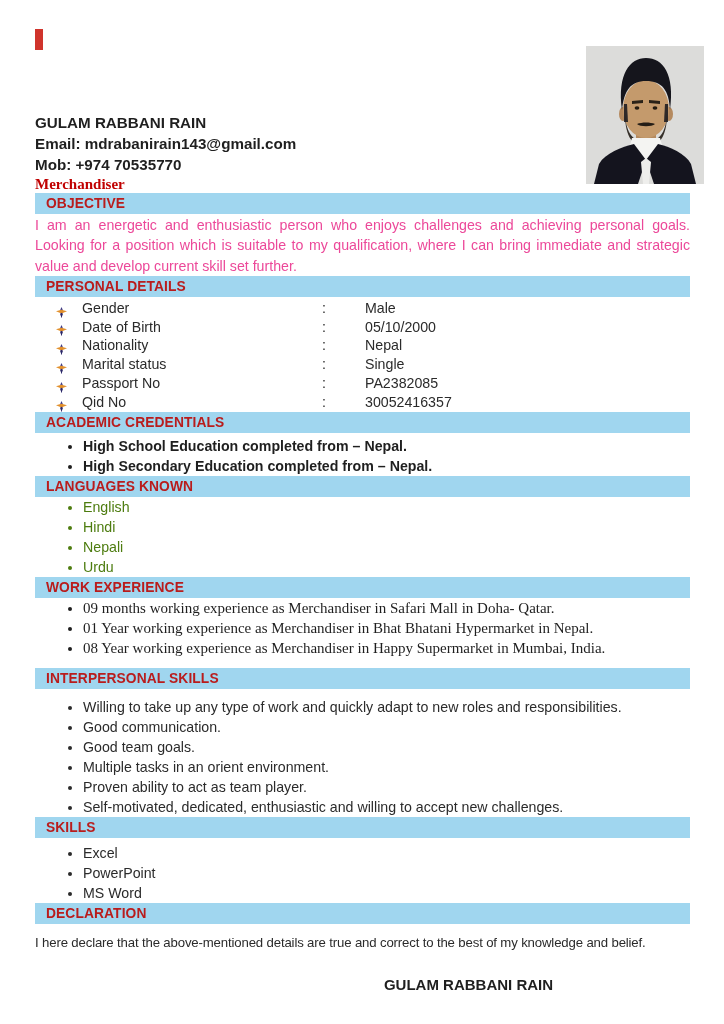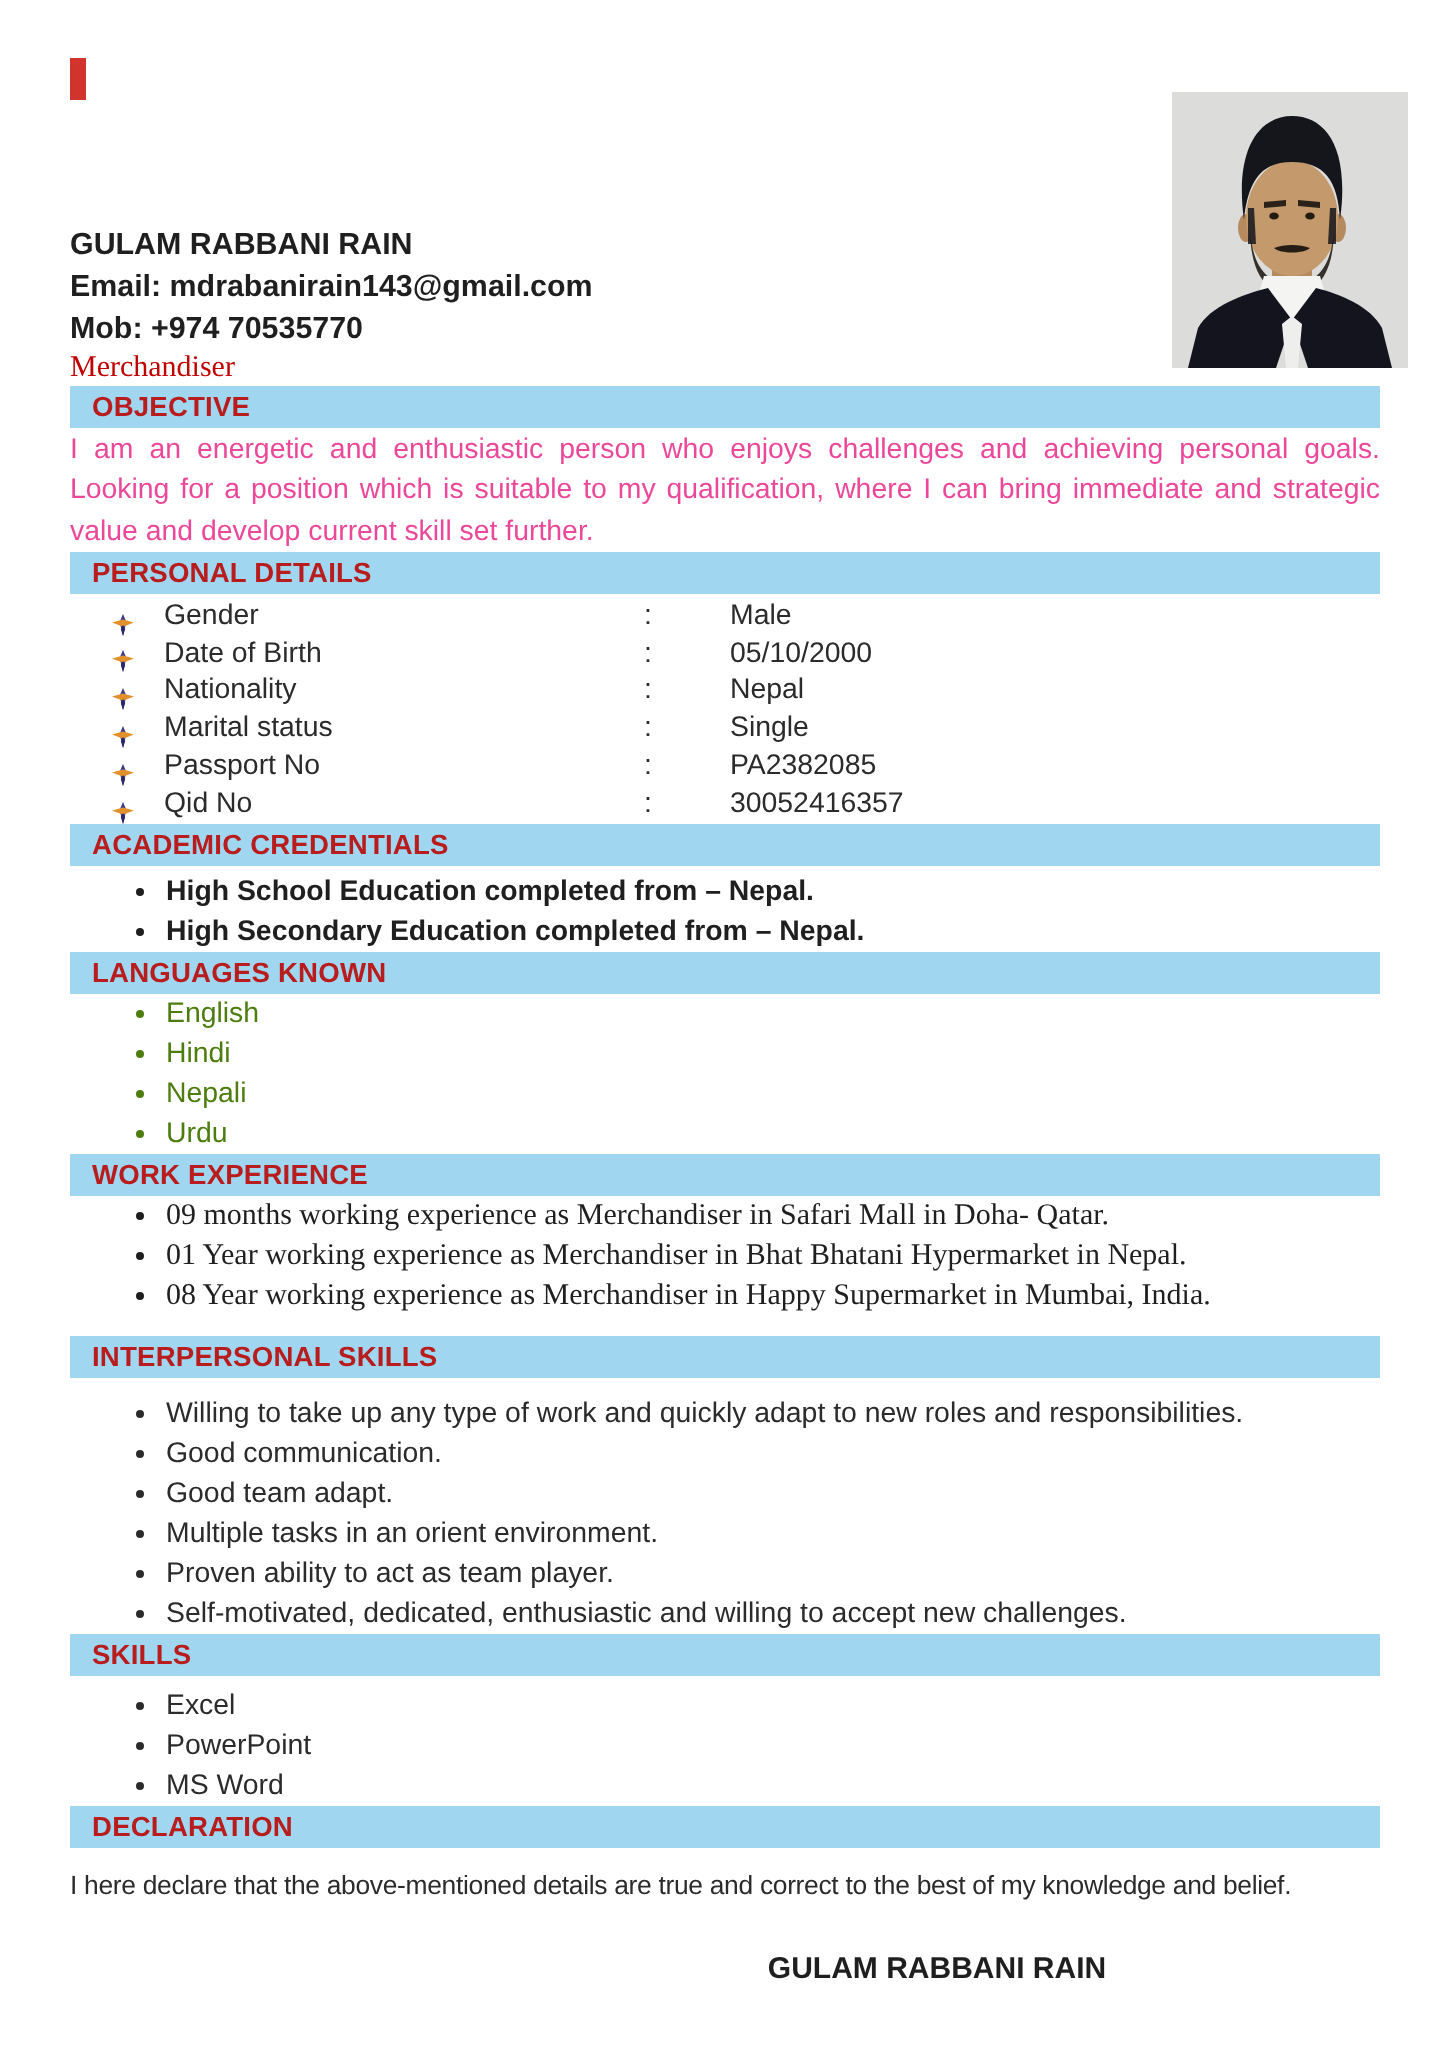--- a/index.html
+++ b/index.html
@@ -7,21 +7,21 @@
     position:relative; width:724px; height:1024px; background:#ffffff;
     font-family:"Liberation Sans", sans-serif; color:#2b2b2b; overflow:hidden;margin-top:22px;
   }
   .corner-mark { position:absolute; left:35px; top:7px; width:8px; height:21px; background:#d0342c; }
   .photo {
     position:absolute; left:586px; top:24px; width:118px; height:138px; background:#dcdcda; overflow:hidden;
   }
   .content { padding:0 34px 0 35px; }
   .header-block { margin-top:90px; }
   .hline { font-weight:bold; font-size:15.2px; line-height:21px; color:#1f1f1f; }
-  .title-line { font-family:"Liberation Serif", serif; font-weight:normal; font-size:15px; line-height:18px; color:#c00000; }
+  .title-line { font-family:"Liberation Serif", serif; font-weight:bold; font-size:15px; line-height:18px; color:#c00000; }
   .bar {
     background:#a0d6ef; height:21px; line-height:21px; padding-left:11px;
     font-weight:700; font-size:13.8px; color:#b91c1c; letter-spacing:0.1px;
   }
   .objective-body { font-size:14.2px; line-height:20.3px; text-align:justify; margin:1px 0 0 0; color:#ec4899; }
   
   .pd-list { margin:2px 0 0 0; }
   .pd-row { display:flex; align-items:flex-end; line-height:18.8px; font-size:14.2px; }
   .pd-icon { width:26px; padding-left:21px; display:flex; align-items:center; flex:none; }
   .pd-label { width:240px; flex:none; }
@@ -187,21 +187,21 @@
     <li>09 months working experience as Merchandiser in Safari Mall in Doha- Qatar.</li>
         <li>01 Year working experience as Merchandiser in Bhat Bhatani Hypermarket in Nepal.</li>
         <li>08 Year working experience as Merchandiser in Happy Supermarket in Mumbai, India.</li>
       </ul>
 
     <div class="bar">INTERPERSONAL SKILLS</div>
     <ul class="blist interpersonal">
 
     <li>Willing to take up any type of work and quickly adapt to new roles and responsibilities.</li>
         <li>Good communication.</li>
-        <li>Good team adapt.</li>
+        <li>Good team goals.</li>
         <li>Multiple tasks in an orient environment.</li>
         <li>Proven ability to act as team player.</li>
         <li>Self-motivated, dedicated, enthusiastic and willing to accept new challenges.</li>
       </ul>
 
     <div class="bar">SKILLS</div>
     <ul class="blist skills">
 
     <li>Excel</li>
         <li>PowerPoint</li>

